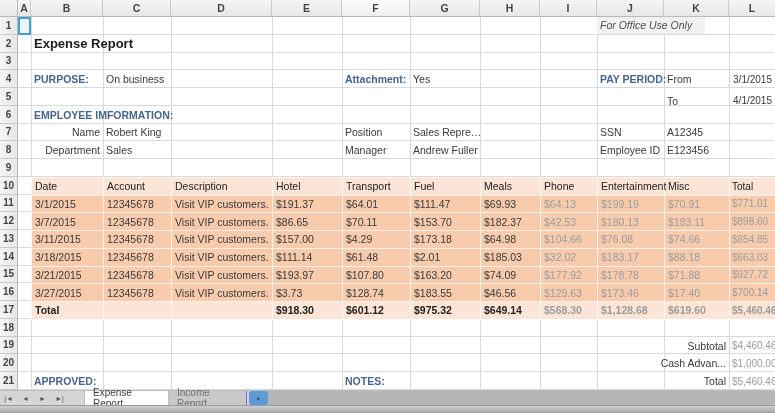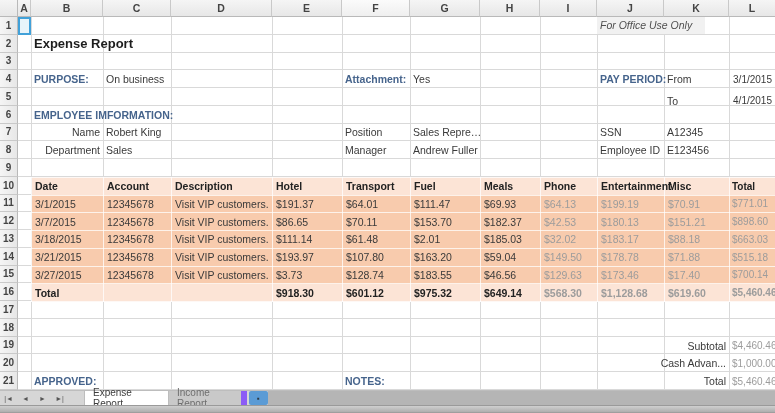--- a/index.html
+++ b/index.html
@@ -70,41 +70,41 @@
   }
   
   .exp-table{
     position:absolute; left:13px; top:159.84px; width:744px; z-index:2;
     border-collapse:collapse; table-layout:fixed; font-size:10.5px;
   }
   .exp-table td,.exp-table th{
     height:17.76px; padding:0 2px 0 3px; text-align:left; vertical-align:middle;
     border:1px solid rgba(255,255,255,.75); white-space:nowrap; overflow:visible;
   }
-  .exp-table thead th{ background:#fce4d6; font-weight:bold; color:#222;margin-left:34px; }
+  .exp-table thead th{ background:#fce4d6; font-weight:normal; color:#222;margin-left:34px; }
   .exp-table tbody td{ background:#f8cbad; color:#3a3a3a; }
   .exp-table .total-row td{ background:#fce4d6; font-weight:bold; color:#222; }
   .exp-table td:nth-child(n+8), .exp-table .total-row td:nth-child(n+8){ color:#9c9c9c; }
   .exp-table td:nth-child(11), .exp-table th:nth-child(11){ font-size:10px; padding:0 1px 0 2px; }
   
   .sheet-bar{
     position:absolute; left:0; top:390px; width:775px; height:15px;
     background:#d6d6d6; display:flex; align-items:stretch; border-top:1px solid #bdbdbd;
   }
   .nav-btn{
     width:17px; display:flex; align-items:center; justify-content:center;
     color:#555; font-size:7px; cursor:pointer;
   }
   .tabs{ display:flex; margin-left:16px; }
   .tab{
     display:flex; align-items:center; justify-content:center;
     font-size:10px; padding:0 8px; cursor:pointer;
   }
   .tab.active{ background:#fff; color:#3d3d3d; width:85px; border-left:1px solid #bdbdbd; border-right:1px solid #bdbdbd; }
-  .tab.inactive{ background:#c9c9c9; color:#6e6e6e; width:78px; border-right:6px solid #8b5cf6; }
+  .tab.inactive{ background:#c9c9c9; color:#6e6e6e; width:78px; border-right:1px solid #8b5cf6; }
   .add-btn{
     width:19px; margin-left:2px; background:#5b9bd5; border-radius:2px;
     display:flex; align-items:center; justify-content:center;
     color:#2f3a45; font-size:8px; cursor:pointer;
   }
   .bar-fill{ flex:1; background:#b5b5b5; }
   .hstrip{
     position:absolute; left:0; top:405px; width:775px; height:8px;
     background:linear-gradient(#cfcfcf,#a9a9a9); border-top:1px solid #9a9a9a;
   }
@@ -243,22 +243,35 @@
           <tr>
           <td>3/7/2015</td>
           <td>12345678</td>
           <td>Visit VIP customers.</td>
           <td>$86.65</td>
           <td>$70.11</td>
           <td>$153.70</td>
           <td>$182.37</td>
           <td>$42.53</td>
           <td>$180.13</td>
-          <td>$151.21</td>
+          <td>$183.11</td>
           <td>$898.60</td>
+        </tr>
+          <tr>
+          <td>3/11/2015</td>
+          <td>12345678</td>
+          <td>Visit VIP customers.</td>
+          <td>$157.00</td>
+          <td>$4.29</td>
+          <td>$173.18</td>
+          <td>$64.98</td>
+          <td>$104.66</td>
+          <td>$76.08</td>
+          <td>$74.66</td>
+          <td>$654.85</td>
         </tr>
           <tr>
           <td>3/18/2015</td>
           <td>12345678</td>
           <td>Visit VIP customers.</td>
           <td>$111.14</td>
           <td>$61.48</td>
           <td>$2.01</td>
           <td>$185.03</td>
           <td>$32.02</td>
@@ -266,25 +279,25 @@
           <td>$88.18</td>
           <td>$663.03</td>
         </tr>
           <tr>
           <td>3/21/2015</td>
           <td>12345678</td>
           <td>Visit VIP customers.</td>
           <td>$193.97</td>
           <td>$107.80</td>
           <td>$163.20</td>
-          <td>$59.04</td>
-          <td>$149.50</td>
+          <td>$74.09</td>
+          <td>$177.92</td>
           <td>$178.78</td>
           <td>$71.88</td>
-          <td>$515.18</td>
+          <td>$927.72</td>
         </tr>
           <tr>
           <td>3/27/2015</td>
           <td>12345678</td>
           <td>Visit VIP customers.</td>
           <td>$3.73</td>
           <td>$128.74</td>
           <td>$183.55</td>
           <td>$46.56</td>
           <td>$129.63</td>

